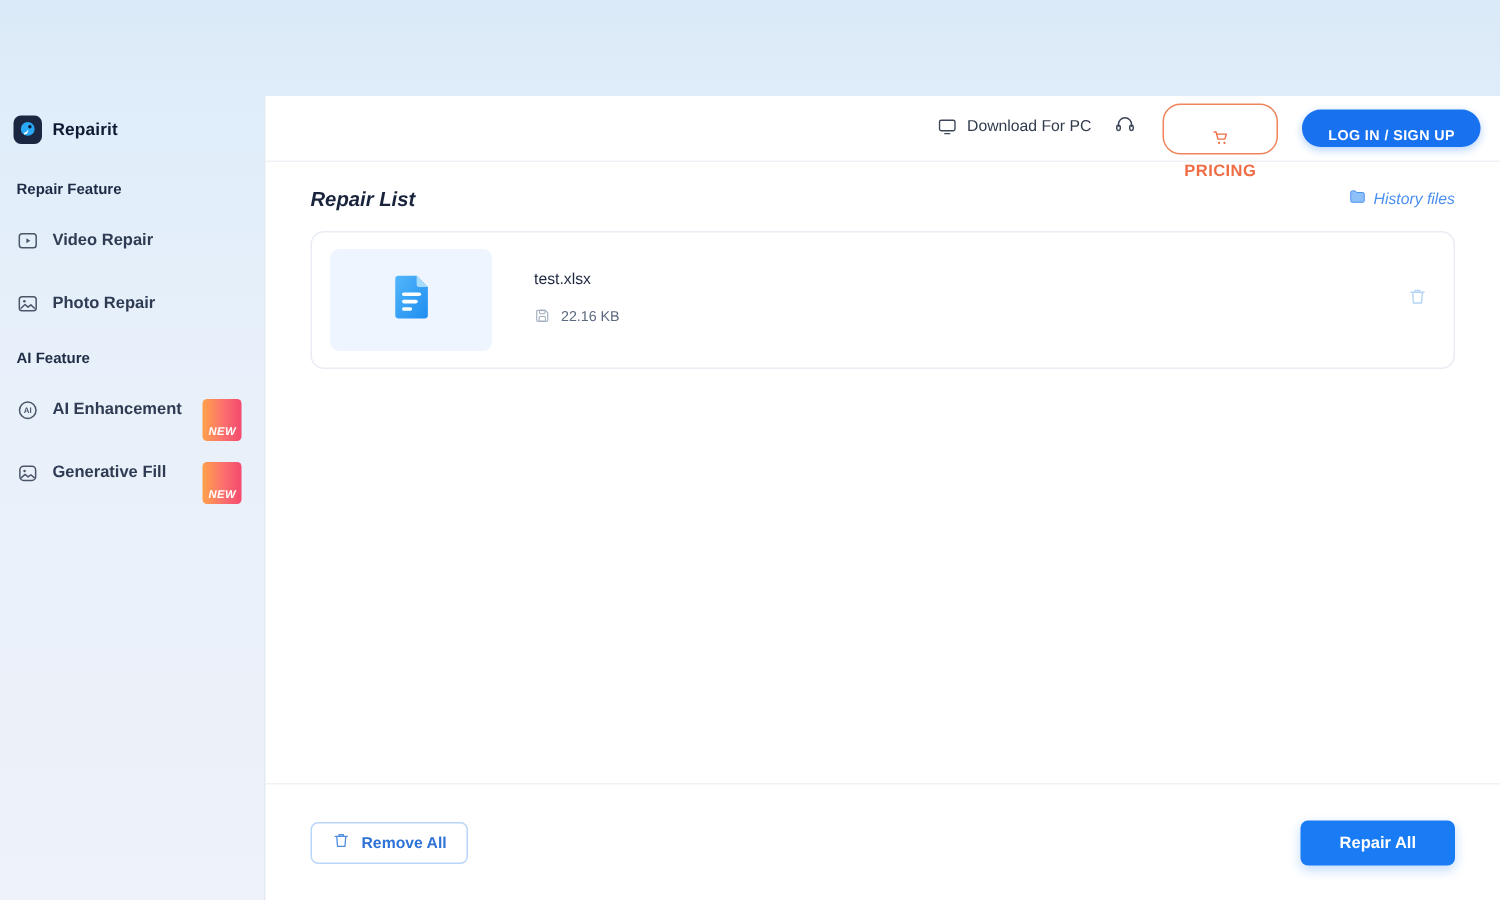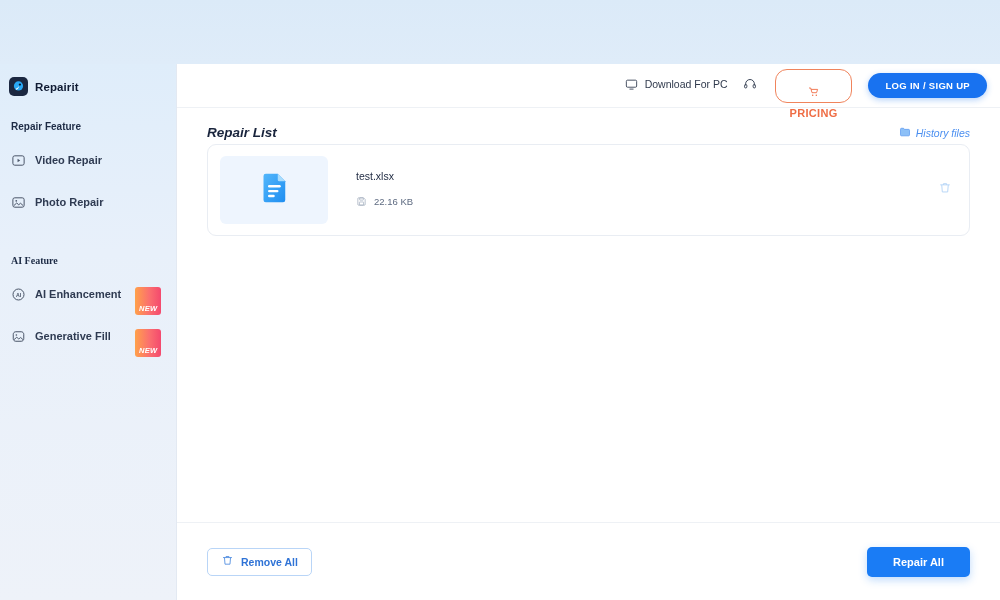--- a/index.html
+++ b/index.html
@@ -44,21 +44,21 @@
   .brand-name {
     font-size: 11.5px; font-weight: 700; color: #101b33;
     letter-spacing: 0.1px;
   }
 
   .section-title {
     font-size: 10px; font-weight: 700; color: #1d2b45;
     padding: 0 0 0 11px;
   }
   .section-title.repair { margin-top: 25px; }
-  .section-title.ai { margin-top: 36px; font-family: Liberation Serif, serif; }
+  .section-title.ai { margin-top: 15px; }
 
   .nav-item {
     position: relative;
     display: flex; align-items: center; gap: 9px;
     height: 34px;
     padding-left: 11px;
     margin-top: 8px;
     width: 168px;
     border-radius: 0 8px 8px 0;
     color: #2f3b52;
@@ -111,26 +111,26 @@
     height: 23px; padding: 16px 14px;
     border: 1px solid #f0845c;
     border-radius: 12px;
     color: #ef6d45; background: #fff;
     font-size: 11px; font-weight: 700;
     letter-spacing: 0.3px;
     margin-right: 16px;
     flex-direction: column;
   }
   .btn-login {
-    height: 25px; padding: 0 17px;
+    height: 25px; padding: 12px 17px;
     border-radius: 13px;
     background: #1872f0;
     color: #fff; font-size: 9.5px; font-weight: 700;
     letter-spacing: 0.3px;
-    display: flex; align-items: center;
+    display: flex; align-items: flex-start;
     box-shadow: 0 2px 6px rgba(24,114,240,0.32);
   }
 
   
   .list-region {
     flex: 1 1 auto;
     padding: 0 30px;
     position: relative;
   }
   .list-head {
@@ -138,21 +138,21 @@
     padding-top: 17px;
     font-style: italic;
   }
   .list-title { font-size: 13.5px; font-weight: 700; color: #19243c; }
   .history-link {
     display: flex; align-items: center; gap: 5px;
     font-size: 10.5px; color: #4b8ff0;
   }
 
   .file-card {
-    margin-top: 4px;
+    margin-top: 14px;
     height: 92px;
     border: 1px solid #e9edf3;
     border-radius: 9px;
     background: #fff;
     display: flex; align-items: center;
     padding: 0 13px 0 12px;
   }
   .file-thumb {
     width: 108px; height: 68px;
     background: #eef5fe;

